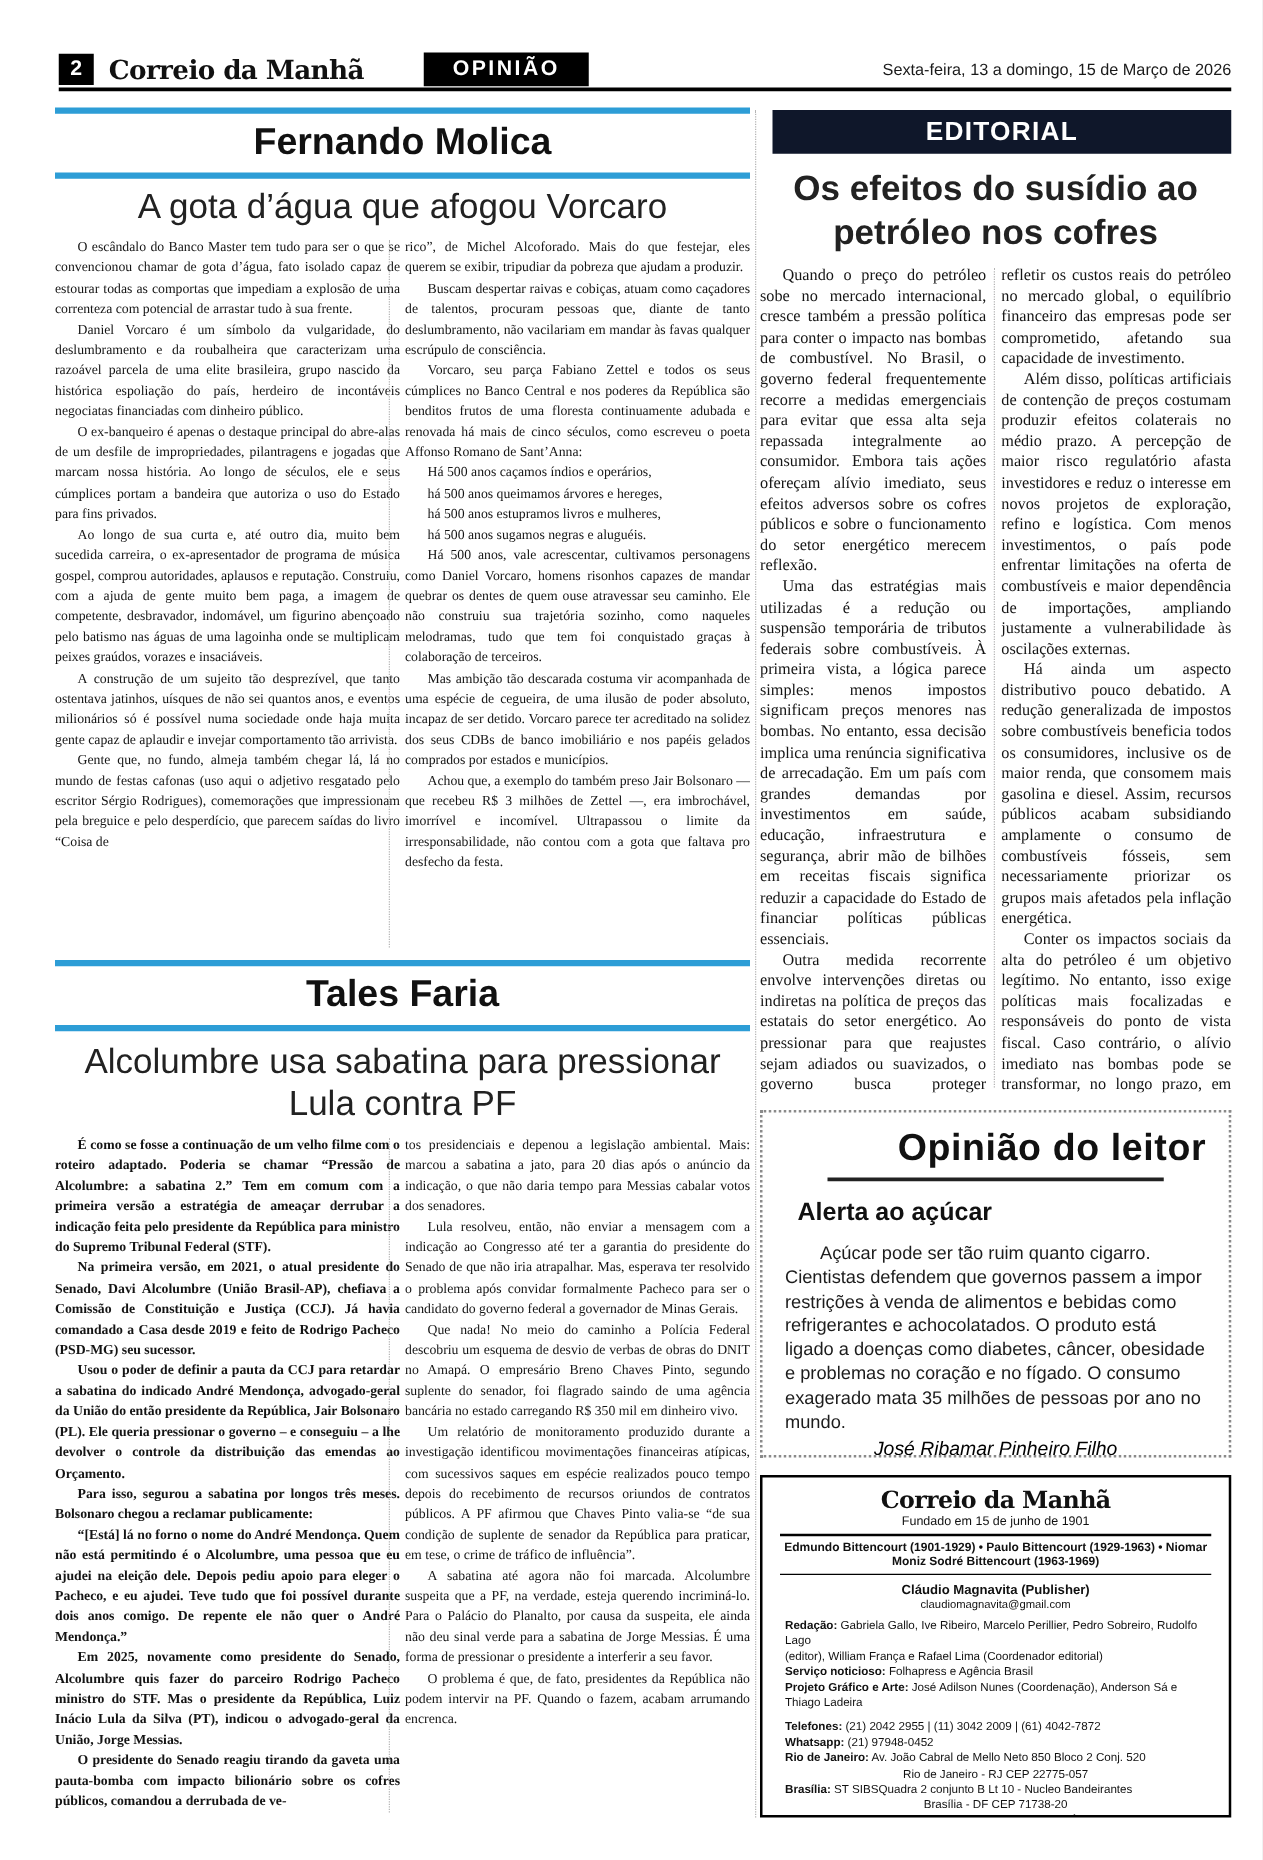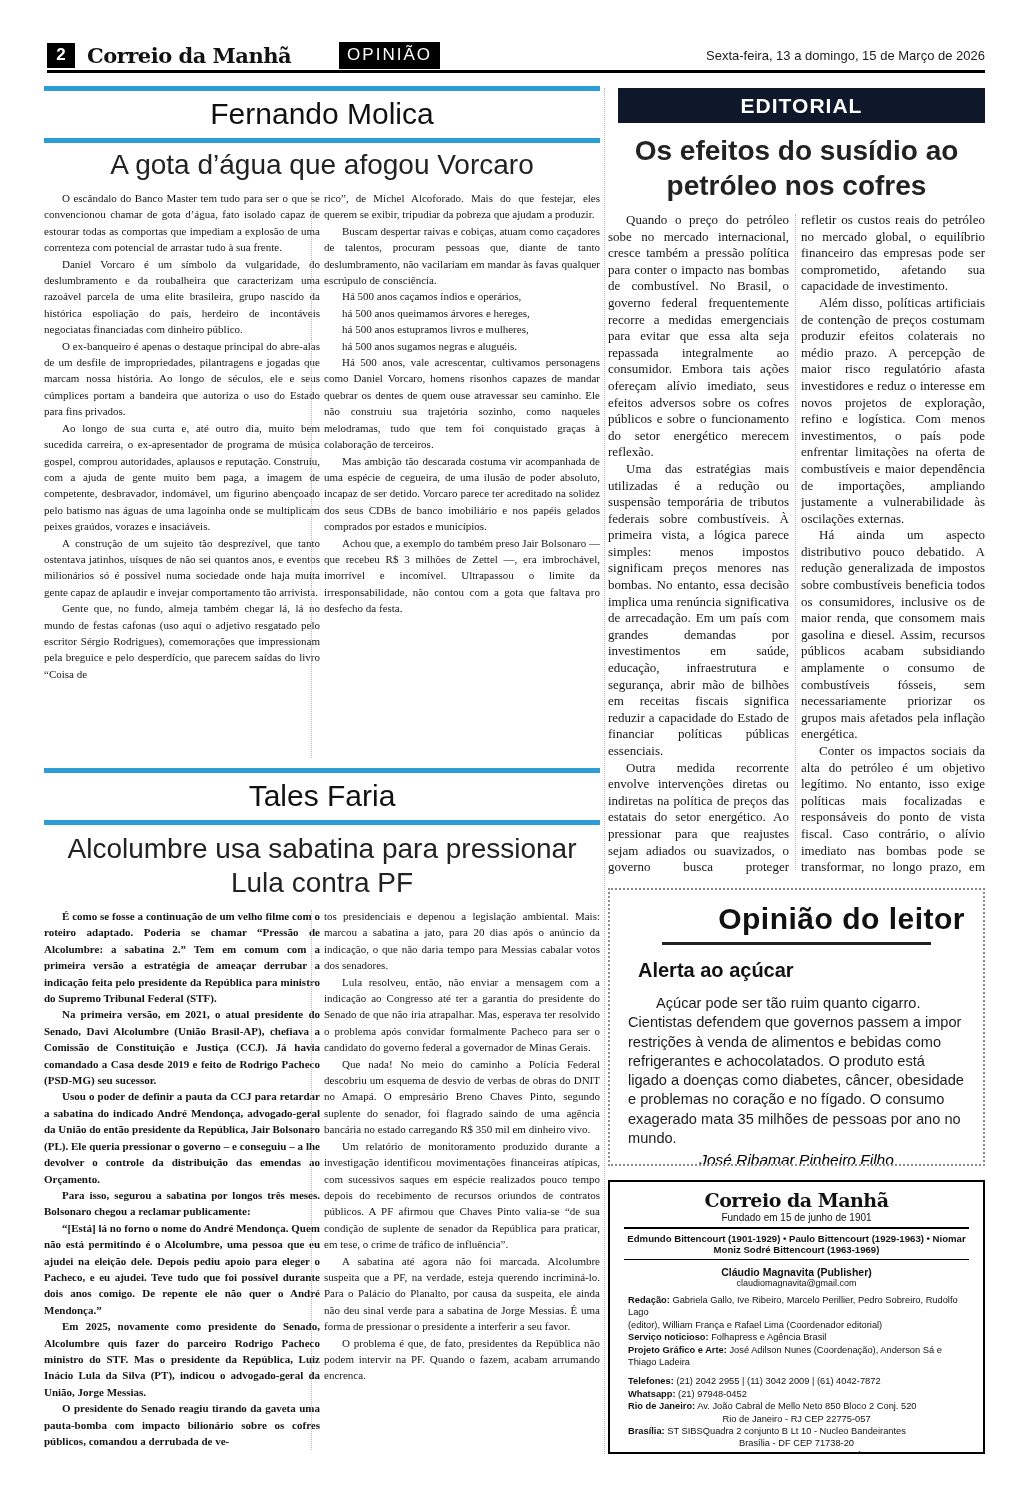--- a/index.html
+++ b/index.html
@@ -4,28 +4,28 @@
 <style>
   html,body{margin:0;padding:0;background:#e8e8e8;}
   .page{position:relative;width:1010px;height:1488px;background:#ffffff;margin:0 auto;overflow:hidden;
         font-family:"Liberation Sans",sans-serif;color:#111;}
 
   
   .hdr{position:absolute;left:47px;top:42px;right:25px;height:26px;display:flex;align-items:center;}
   .pagenum{width:28px;height:25px;background:#000;color:#fff;display:flex;align-items:center;justify-content:center;
            font-weight:bold;font-size:17px;}
   .brand{font-family:"DejaVu Serif",serif;font-weight:bold;font-size:21px;letter-spacing:-0.5px;margin-left:12px;white-space:nowrap;}
-  .section-box{background:#000;color:#fff;font-weight:normal;font-size:17px;letter-spacing:2px;padding:3px 8px 4px;margin-left:48px;}
+  .section-box{background:#000;color:#fff;font-weight:bold;font-size:17px;letter-spacing:2px;padding:3px 23px 4px;margin-left:48px;}
   .hdr-date{margin-left:auto;font-size:13px;color:#1a1a1a;}
   .hdr-rule{position:absolute;left:47px;right:25px;top:70px;height:3px;background:#000;}
 
   
   .author-title{position:absolute;left:44px;width:556px;text-align:center;
     border-top:5px solid #2d9dd6;border-bottom:5px solid #2d9dd6;
-    font-weight:400;font-size:30px;padding:6px 0 7px;}
+    font-weight:700;font-size:30px;padding:6px 0 7px;}
   .art-headline{position:absolute;left:44px;width:556px;text-align:center;font-weight:400;font-size:28px;line-height:34px;color:#222;}
 
   
   .col{position:absolute;overflow:hidden;}
   .col p{margin:0;font-family:"Liberation Serif",serif;font-size:11px;line-height:16.4px;
          text-align:justify;text-indent:18px;color:#141414;}
   .col.narrow p{font-size:13px;line-height:16.6px;}
   .col p.cont{text-indent:0;}
 
   .vdiv{position:absolute;border-left:1px dotted #b5b5b5;width:0;}
@@ -81,20 +81,21 @@
       <p>O escândalo do Banco Master tem tudo para ser o que se convencionou chamar de gota d’água, fato isolado capaz de estourar todas as comportas que impediam a explosão de uma correnteza com potencial de arrastar tudo à sua frente.</p>
       <p>Daniel Vorcaro é um símbolo da vulgaridade, do deslumbramento e da roubalheira que caracterizam uma razoável parcela de uma elite brasileira, grupo nascido da histórica espoliação do país, herdeiro de incontáveis negociatas financiadas com dinheiro público.</p>
       <p>O ex-banqueiro é apenas o destaque principal do abre-alas de um desfile de impropriedades, pilantragens e jogadas que marcam nossa história. Ao longo de séculos, ele e seus cúmplices portam a bandeira que autoriza o uso do Estado para fins privados.</p>
       <p>Ao longo de sua curta e, até outro dia, muito bem sucedida carreira, o ex-apresentador de programa de música gospel, comprou autoridades, aplausos e reputação. Construiu, com a ajuda de gente muito bem paga, a imagem de competente, desbravador, indomável, um figurino abençoado pelo batismo nas águas de uma lagoinha onde se multiplicam peixes graúdos, vorazes e insaciáveis.</p>
       <p>A construção de um sujeito tão desprezível, que tanto ostentava jatinhos, uísques de não sei quantos anos, e eventos milionários só é possível numa sociedade onde haja muita gente capaz de aplaudir e invejar comportamento tão arrivista.</p>
       <p>Gente que, no fundo, almeja também chegar lá, lá no mundo de festas cafonas (uso aqui o adjetivo resgatado pelo escritor Sérgio Rodrigues), comemorações que impressionam pela breguice e pelo desperdício, que parecem saídas do livro “Coisa de</p>
     </div>
   <div class="col" style="left:324px;top:190px;width:276px;height:572px;">
       <p class="cont">rico”, de Michel Alcoforado. Mais do que festejar, eles querem se exibir, tripudiar da pobreza que ajudam a produzir.</p>
       <p>Buscam despertar raivas e cobiças, atuam como caçadores de talentos, procuram pessoas que, diante de tanto deslumbramento, não vacilariam em mandar às favas qualquer escrúpulo de consciência.</p>
+      <p>Vorcaro, seu parça Fabiano Zettel e todos os seus cúmplices no Banco Central e nos poderes da República são benditos frutos de uma floresta continuamente adubada e renovada há mais de cinco séculos, como escreveu o poeta Affonso Romano de Sant’Anna:</p>
       <p>Há 500 anos caçamos índios e operários,</p>
       <p>há 500 anos queimamos árvores e hereges,</p>
       <p>há 500 anos estupramos livros e mulheres,</p>
       <p>há 500 anos sugamos negras e aluguéis.</p>
       <p>Há 500 anos, vale acrescentar, cultivamos personagens como Daniel Vorcaro, homens risonhos capazes de mandar quebrar os dentes de quem ouse atravessar seu caminho. Ele não construiu sua trajetória sozinho, como naqueles melodramas, tudo que tem foi conquistado graças à colaboração de terceiros.</p>
       <p>Mas ambição tão descarada costuma vir acompanhada de uma espécie de cegueira, de uma ilusão de poder absoluto, incapaz de ser detido. Vorcaro parece ter acreditado na solidez dos seus CDBs de banco imobiliário e nos papéis gelados comprados por estados e municípios.</p>
       <p>Achou que, a exemplo do também preso Jair Bolsonaro — que recebeu R$ 3 milhões de Zettel —, era imbrochável, imorrível e incomível. Ultrapassou o limite da irresponsabilidade, não contou com a gota que faltava pro desfecho da festa.</p>
     </div>
   <div class="vdiv" style="left:311px;top:192px;height:566px;"></div>
 

